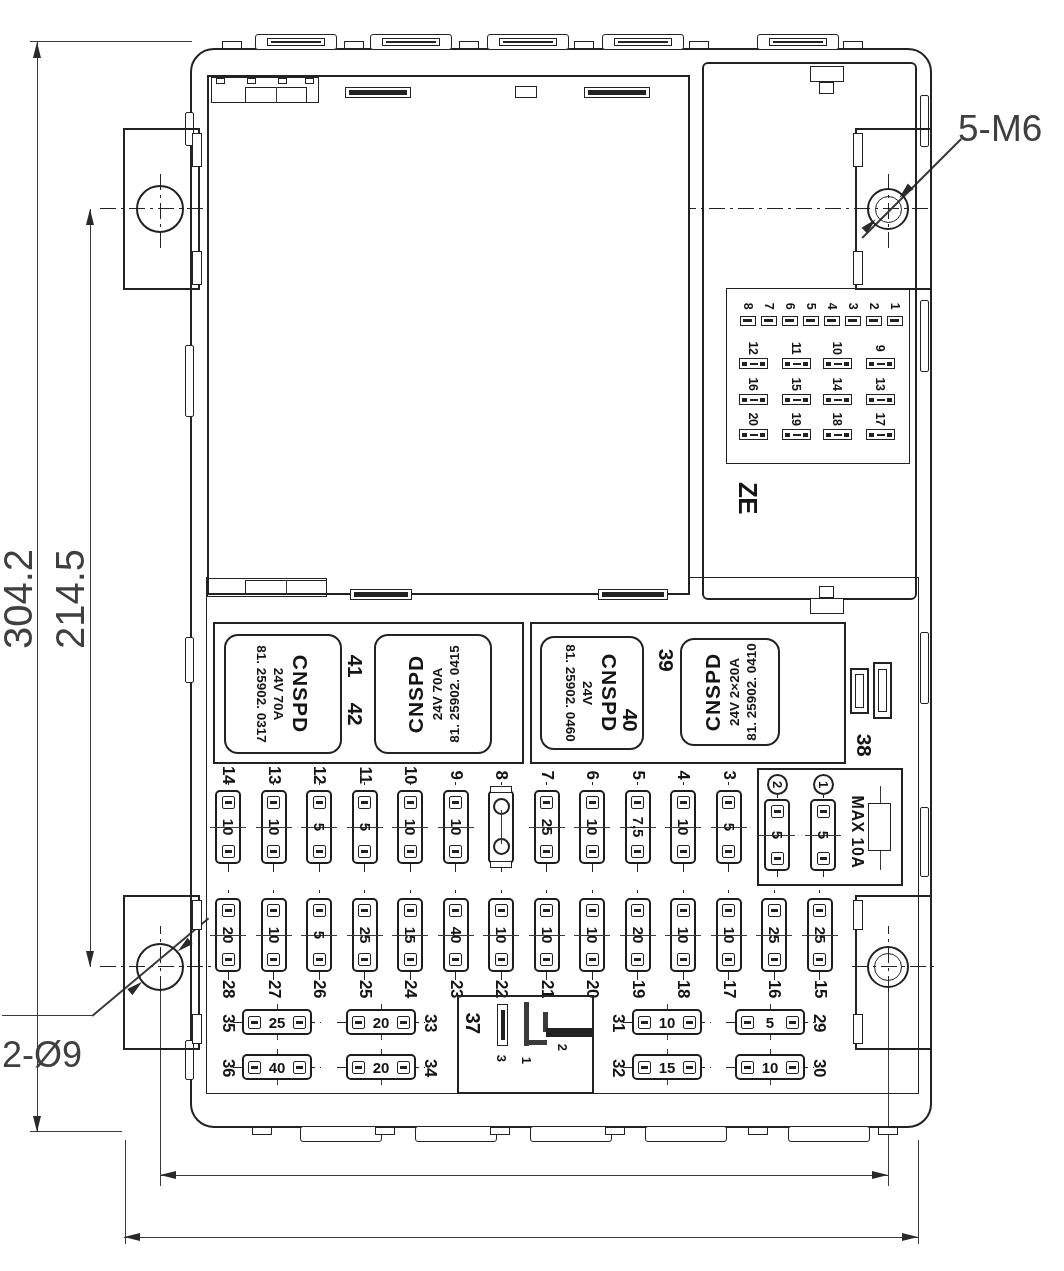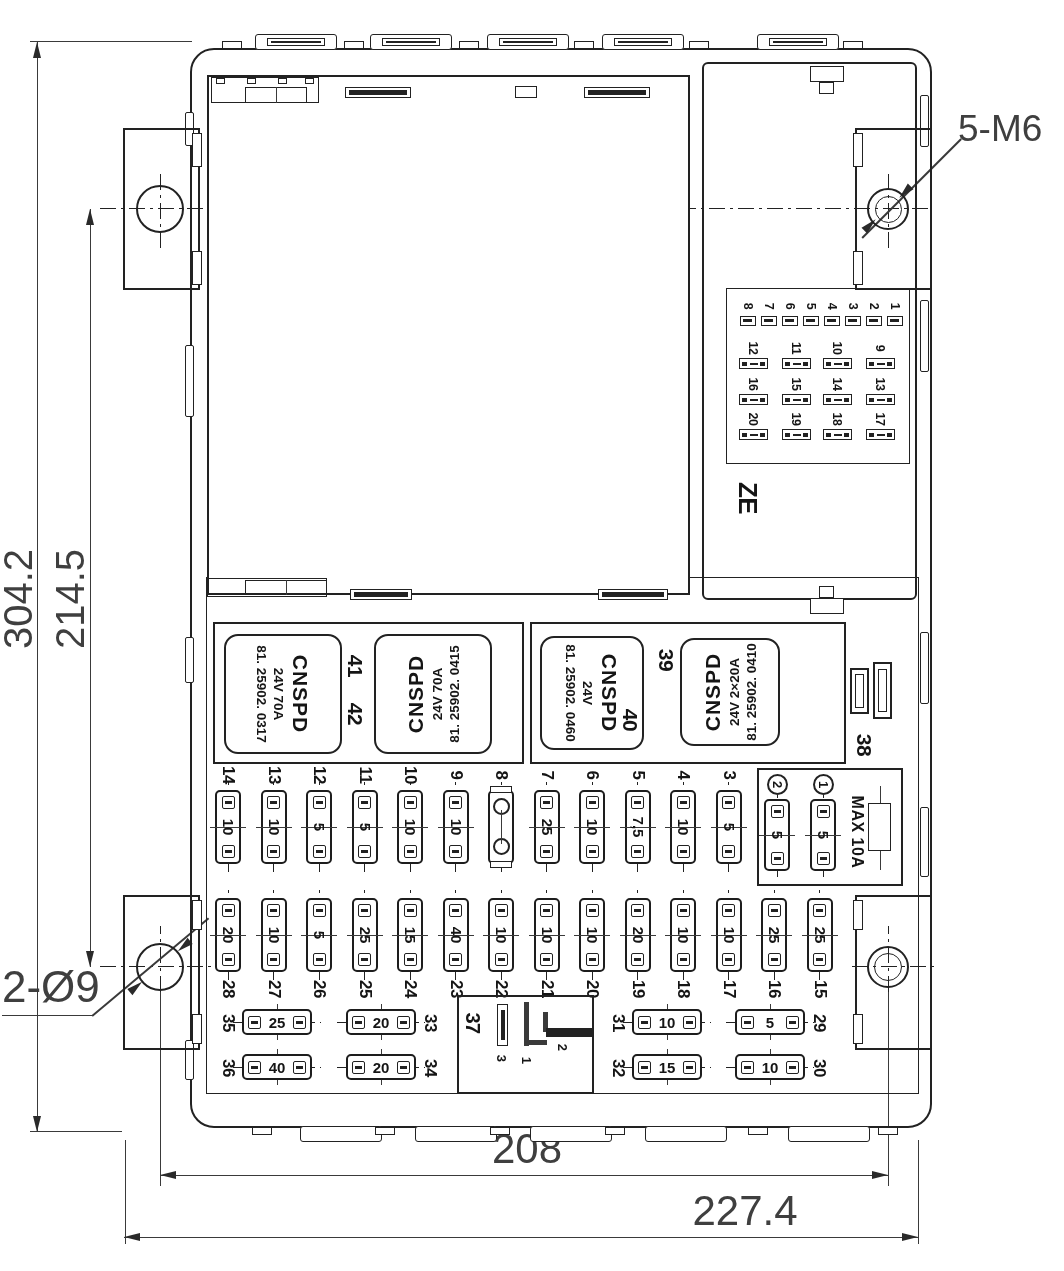--- a/index.html
+++ b/index.html
@@ -37,24 +37,22 @@
   .rl .b3{font-weight:bold;font-size:13.5px;margin-top:2px}
   .cnum{position:absolute;width:21px;height:21px;border:2px solid #222;border-radius:50%;box-sizing:border-box;font-weight:bold;font-size:13px;display:flex;align-items:center;justify-content:center;transform:rotate(90deg);background:#fff}
 </style>
 </head>
 <body>
 
 <div id="stage">
 
   <div class="dim-label rm90" style="left:-64px;top:576px;width:164px;height:46px">304.2</div>
   <div class="dim-label rm90" style="left:-12px;top:576px;width:164px;height:46px">214.5</div>
-  <div class="dim-label" style="left:462px;top:1126px;width:130px;height:46px;font-size:42px">208</div>
-  <div class="dim-label" style="left:655px;top:1188px;width:180px;height:46px;font-size:42px">227.4</div>
   <div class="callout" style="left:958px;top:108px">5-M6</div>
-  <div class="callout" style="left:2px;top:962px;font-size:44px">2-Ø9</div>
+  <div class="callout" style="left:2px;top:1034px;font-size:36px">2-Ø9</div>
 <div class="ln" style="left:36.5px;top:42px;width:1px;height:1090px;"></div>
     <div class="ln" style="left:89.5px;top:209px;width:1px;height:758px;"></div>
     <div class="ln" style="left:30px;top:41px;width:162px;height:1px;"></div>
     <div class="ln" style="left:30px;top:1131px;width:92px;height:1px;"></div>
     <div class="ln" style="left:160px;top:1175px;width:728px;height:1px;"></div>
     <div class="ln" style="left:124px;top:1237px;width:794px;height:1px;"></div>
     <div class="ln" style="left:159.5px;top:990px;width:1px;height:196px;"></div>
     <div class="ln" style="left:887.5px;top:990px;width:1px;height:196px;"></div>
     <div class="ln" style="left:124.5px;top:1140px;width:1px;height:104px;"></div>
     <div class="ln" style="left:917.5px;top:1140px;width:1px;height:104px;"></div>

